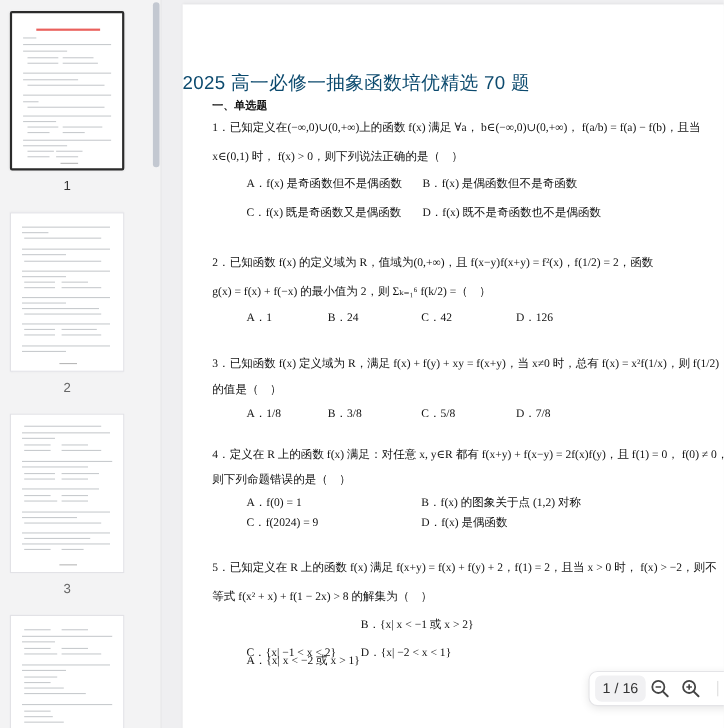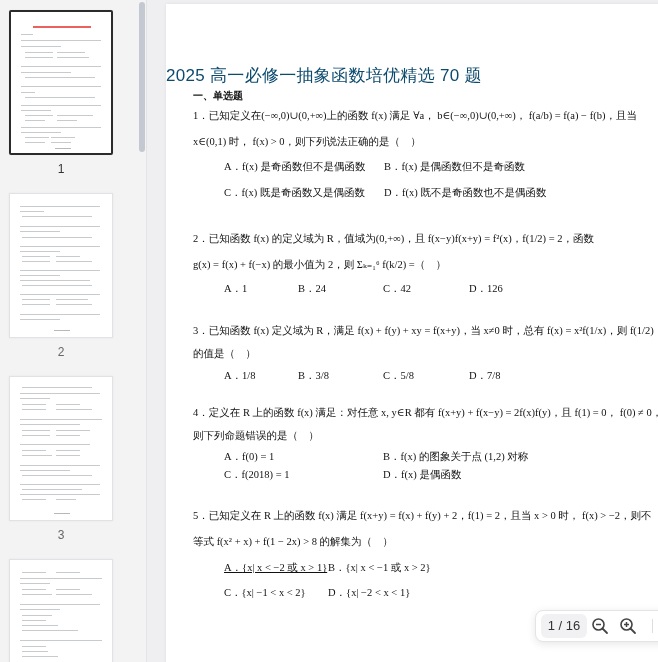--- a/index.html
+++ b/index.html
@@ -217,26 +217,26 @@
     <div class="line" style="left:27px;top:343px;">的值是（　）</div>
     <div class="opt" style="left:58px;top:365px;"><span>A．</span><span>1/8</span></div>
     <div class="opt" style="left:132px;top:365px;"><span>B．</span><span>3/8</span></div>
     <div class="opt" style="left:217px;top:365px;"><span>C．</span><span>5/8</span></div>
     <div class="opt" style="left:303px;top:365px;"><span>D．</span><span>7/8</span></div>
 
     <div class="line" style="left:27px;top:402px;">4．定义在 R 上的函数 f(x) 满足：对任意 x, y∈R 都有 f(x+y) + f(x−y) = 2f(x)f(y)，且 f(1) = 0， f(0) ≠ 0，</div>
     <div class="line" style="left:27px;top:425px;">则下列命题错误的是（　）</div>
     <div class="opt" style="left:58px;top:446px;"><span>A．</span><span>f(0) = 1</span></div>
     <div class="opt" style="left:217px;top:446px;"><span>B．</span><span>f(x) 的图象关于点 (1,2) 对称</span></div>
-    <div class="opt" style="left:58px;top:464px;"><span>C．</span><span>f(2018) = 1</span></div>
+    <div class="opt" style="left:58px;top:464px;"><span>C．</span><span>f(2024) = 9</span></div>
     <div class="opt" style="left:217px;top:464px;text-align:center;"><span>D．</span><span>f(x) 是偶函数</span></div>
 
     <div class="line" style="left:27px;top:505px;">5．已知定义在 R 上的函数 f(x) 满足 f(x+y) = f(x) + f(y) + 2，f(1) = 2，且当 x &gt; 0 时， f(x) &gt; −2，则不</div>
     <div class="line" style="left:27px;top:531px;">等式 f(x² + x) + f(1 − 2x) &gt; 8 的解集为（　）</div>
-    <div class="opt" style="left:58px;top:557px;text-decoration:underline;"><span>A．</span><span>{x| x &lt; −2 或 x &gt; 1}</span></div>
+    <div class="opt" style="left:58px;top:590px;"><span>A．</span><span>{x| x &lt; −2 或 x &gt; 1}</span></div>
     <div class="opt" style="left:162px;top:557px;"><span>B．</span><span>{x| x &lt; −1 或 x &gt; 2}</span></div>
     <div class="opt" style="left:58px;top:582px;"><span>C．</span><span>{x| −1 &lt; x &lt; 2}</span></div>
     <div class="opt" style="left:162px;top:582px;"><span>D．</span><span>{x| −2 &lt; x &lt; 1}</span></div>
   </div>
 </div>
 
 <div class="toolbar">
   <div class="pager">1 / 16</div>
   <span class="tb-icon" style="left:55px;">
     <svg width="18" height="18" viewBox="0 0 18 18">

